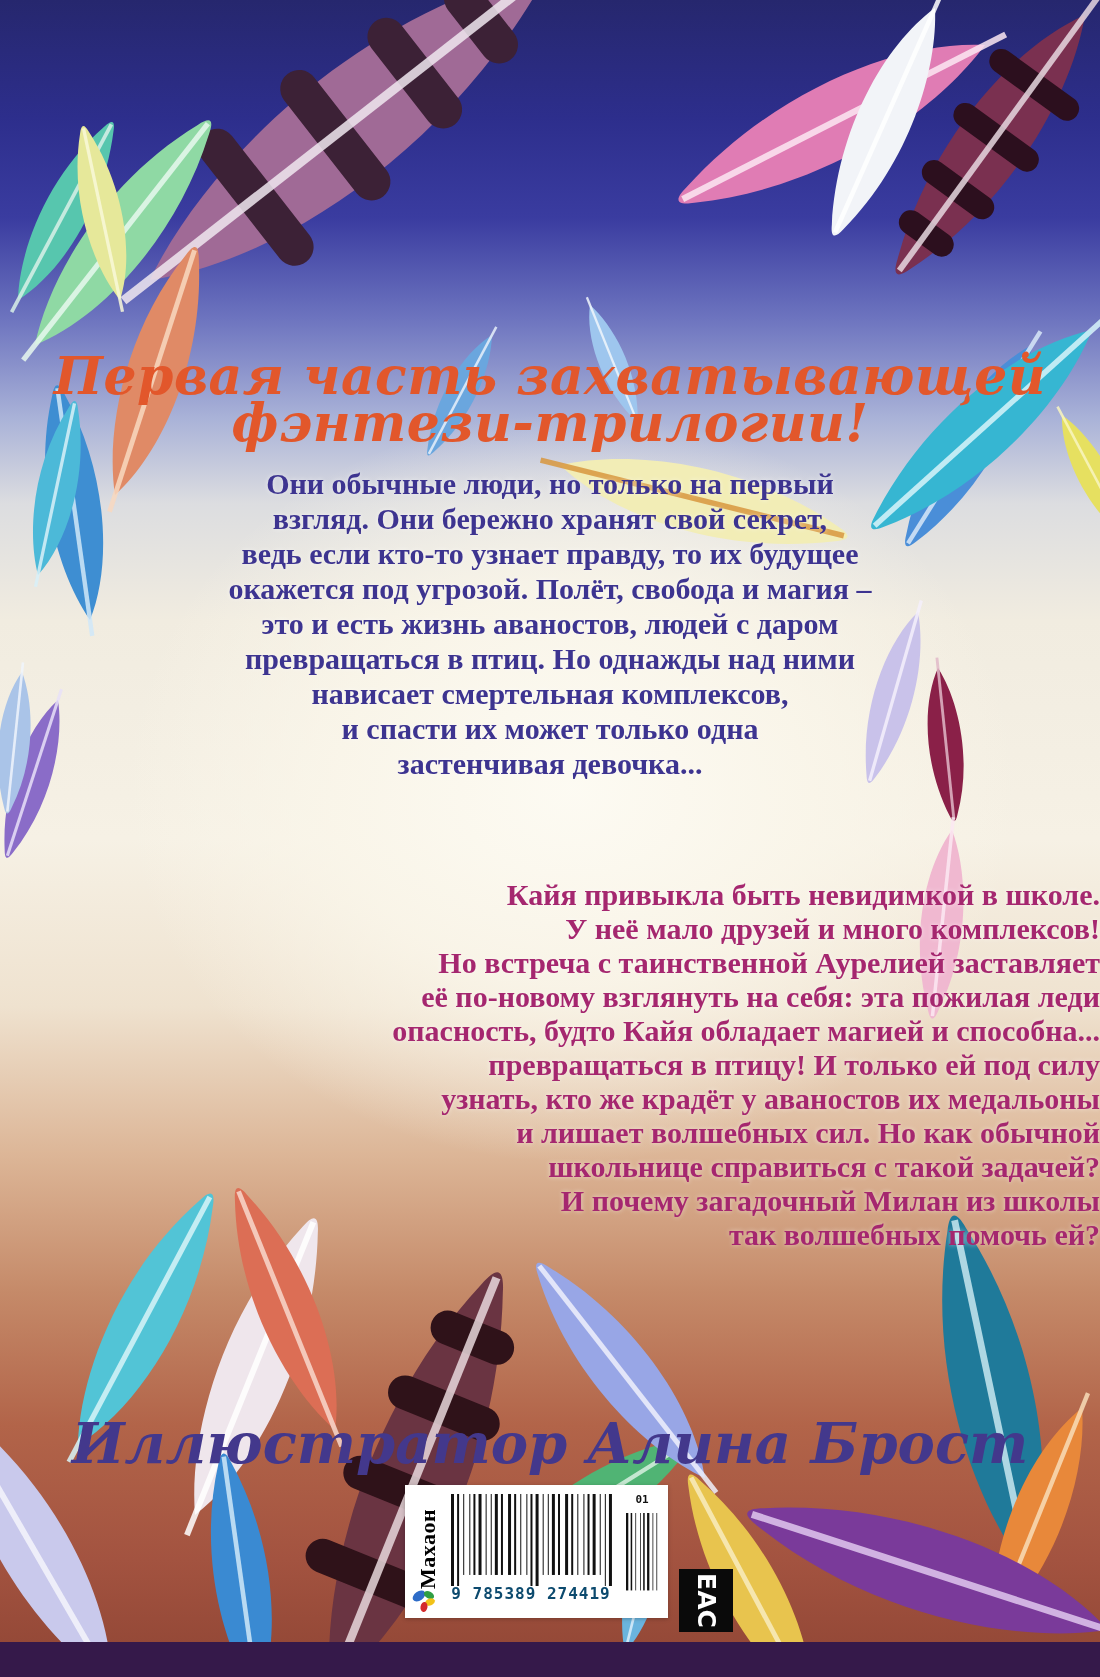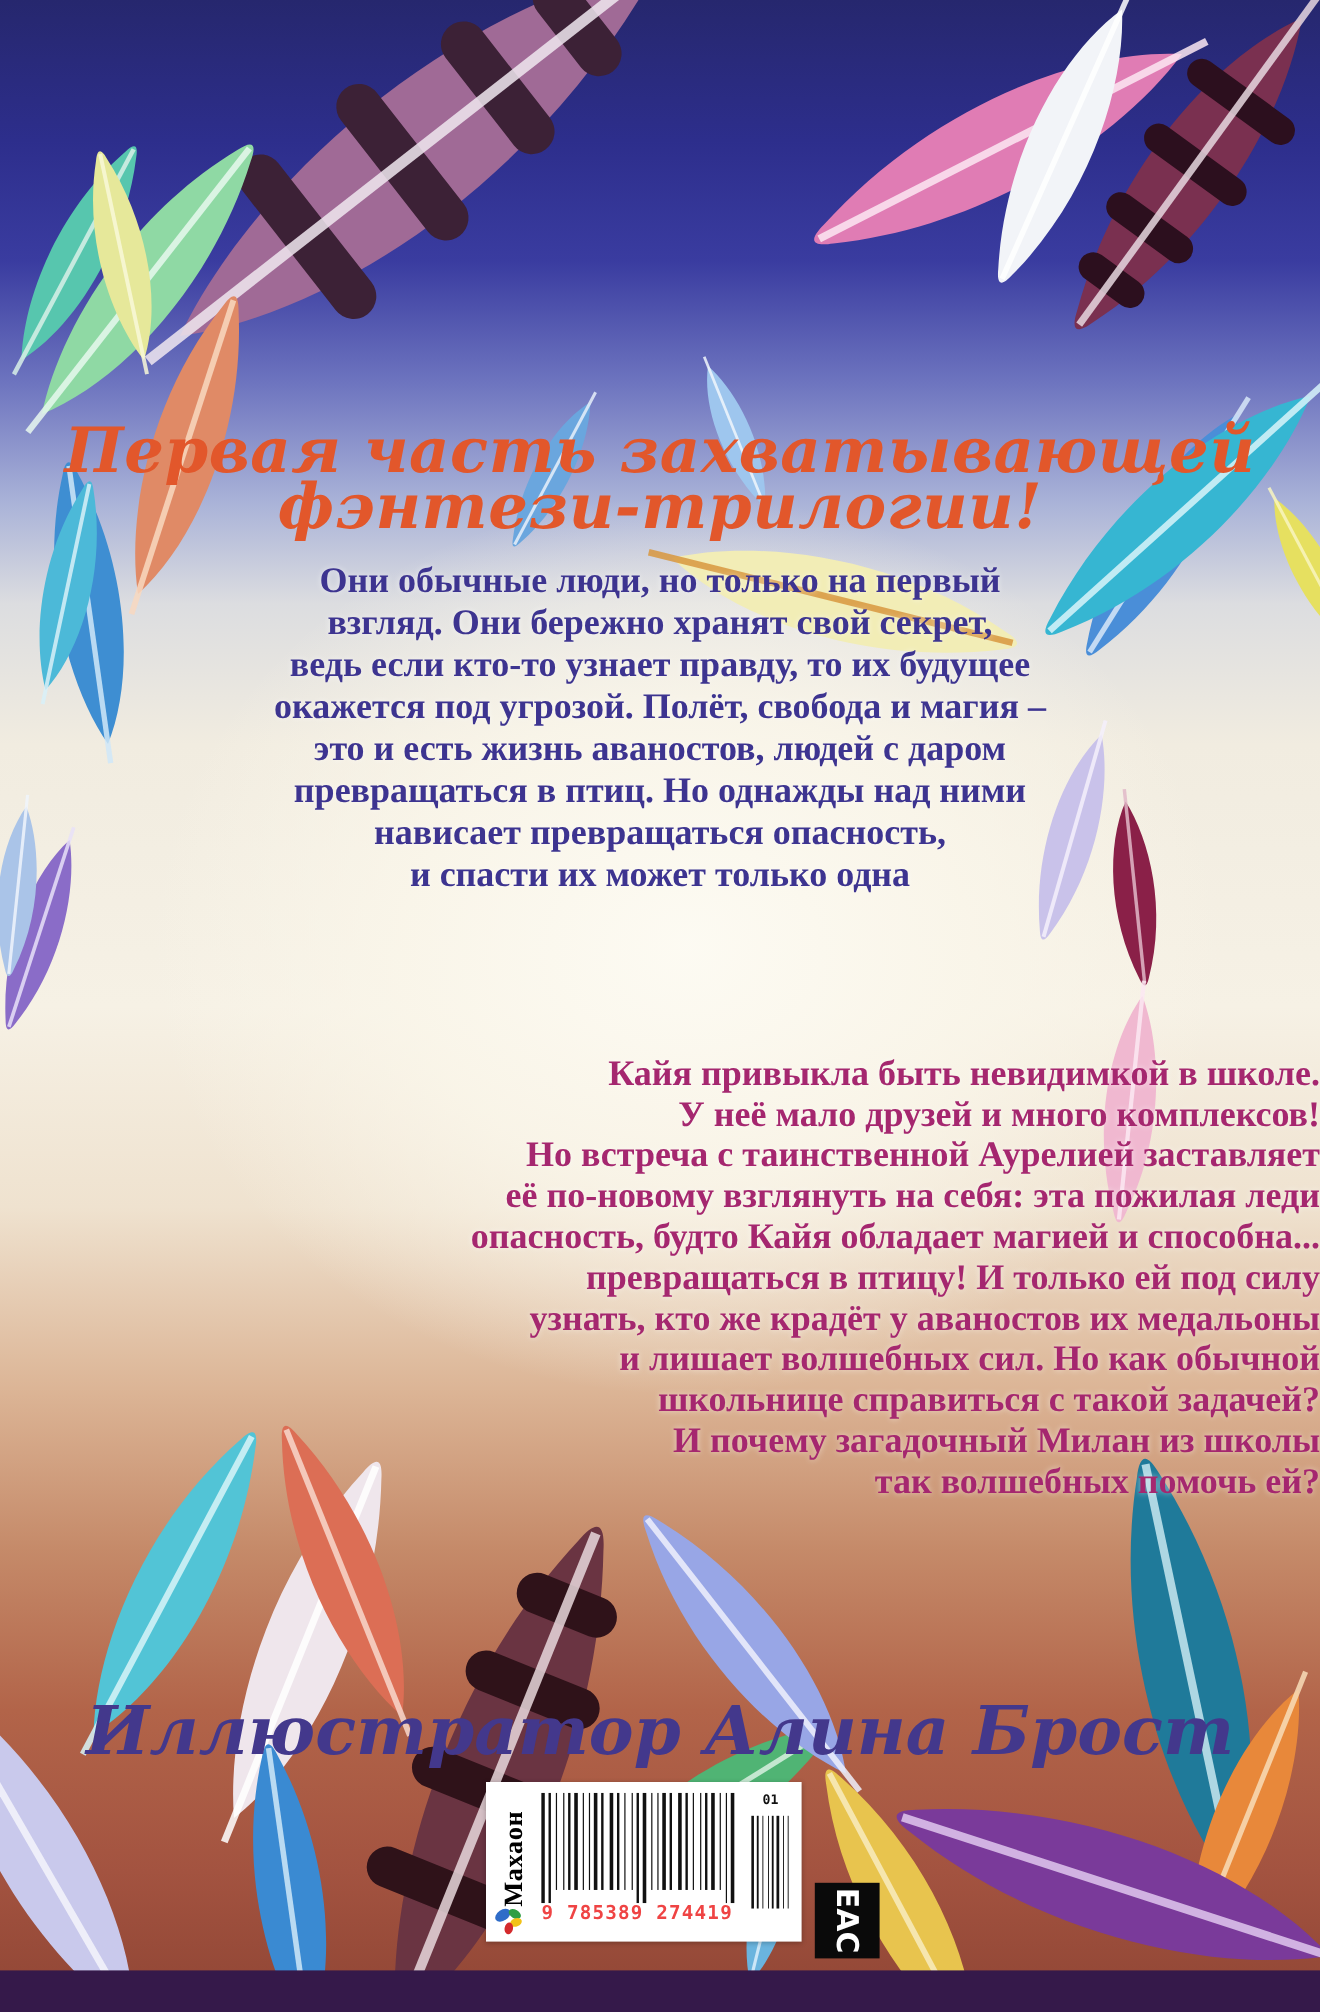--- a/index.html
+++ b/index.html
@@ -31,21 +31,21 @@
     background:linear-gradient(180deg,#4a2a5c,#35194a);}
   .barcode-label{position:absolute;left:405px;top:1485px;width:263px;height:133px;
     background:#fff;z-index:3;box-shadow:0 1px 4px rgba(0,0,0,.25);}
   .mahaon{position:absolute;left:10px;top:104px;transform:rotate(-90deg);
     transform-origin:0 0;font-family:"Liberation Serif",serif;font-weight:700;
     font-size:22px;color:#000;letter-spacing:.5px;white-space:nowrap;}
   .butterfly{position:absolute;left:6px;top:103px;width:26px;height:26px;}
   .ean-bars{position:absolute;left:46px;top:9px;width:162px;height:92px;fill:#111;}
   .ean-digits{position:absolute;left:36px;top:99px;width:180px;text-align:center;
     font-family:"DejaVu Sans Mono",monospace;font-size:16px;font-weight:700;
-    letter-spacing:1px;color:#ef4444;}
+    letter-spacing:1px;color:#0c4a6e;}
   .addon{position:absolute;left:218px;top:8px;width:38px;height:118px;}
   .addon-digits{position:absolute;left:0;top:0;width:100%;text-align:center;
     font-family:"DejaVu Sans Mono",monospace;font-size:11px;font-weight:700;color:#111;}
   .addon-bars{position:absolute;left:3px;top:20px;width:32px;height:88px;fill:#111;}
   .eac{position:absolute;left:679px;top:1569px;width:54px;height:63px;z-index:3;
     background:#0a0a0a;display:flex;align-items:center;justify-content:center;}
   .eac span{transform:rotate(90deg);color:#fff;font-family:"DejaVu Sans",sans-serif;
     font-weight:700;font-size:25px;letter-spacing:0;line-height:1;}
 </style>
 </head>
@@ -211,22 +211,23 @@
       <div>фэнтези-трилогии!</div>
     </div>
 
     <div class="synopsis" style="color: rgb(61, 52, 144);">
       <div>Они обычные люди, но только на первый</div>
       <div>взгляд. Они бережно хранят свой секрет,</div>
       <div>ведь если кто-то узнает правду, то их будущее</div>
       <div>окажется под угрозой. Полёт, свобода и магия –</div>
       <div>это и есть жизнь аваностов, людей с даром</div>
       <div>превращаться в птиц. Но однажды над ними</div>
-      <div>нависает превращаться опасность,</div>
+      <div>нависает смертельная комплексов,</div>
       <div>и спасти их может только одна</div>
+      <div>застенчивая девочка...</div>
     </div>
 
     <div class="plot" style="color: rgb(165, 39, 111);">
       <div>Кайя привыкла быть невидимкой в школе.</div>
       <div>У неё мало друзей и много комплексов!</div>
       <div>Но встреча с таинственной Аурелией заставляет</div>
       <div>её по-новому взглянуть на себя: эта пожилая леди</div>
       <div>опасность, будто Кайя обладает магией и способна...</div>
       <div>превращаться в птицу! И только ей под силу</div>
       <div>узнать, кто же крадёт у аваностов их медальоны</div>

